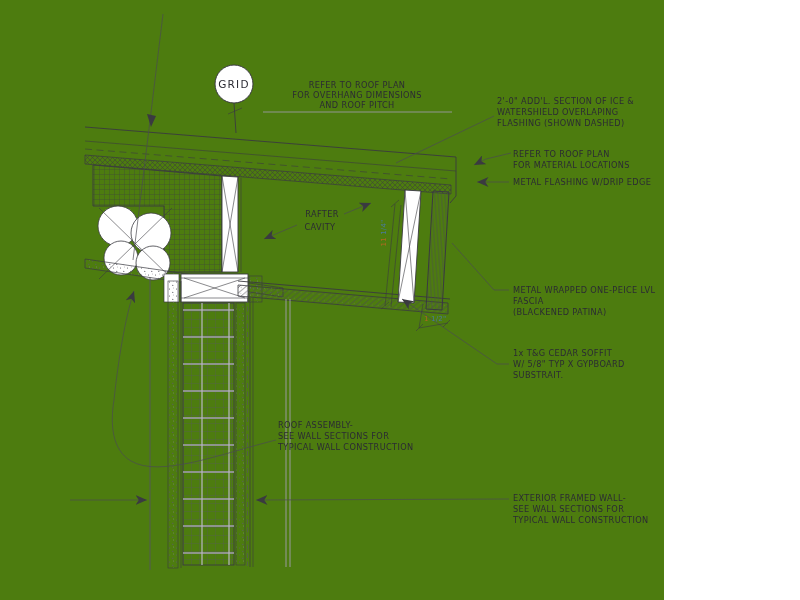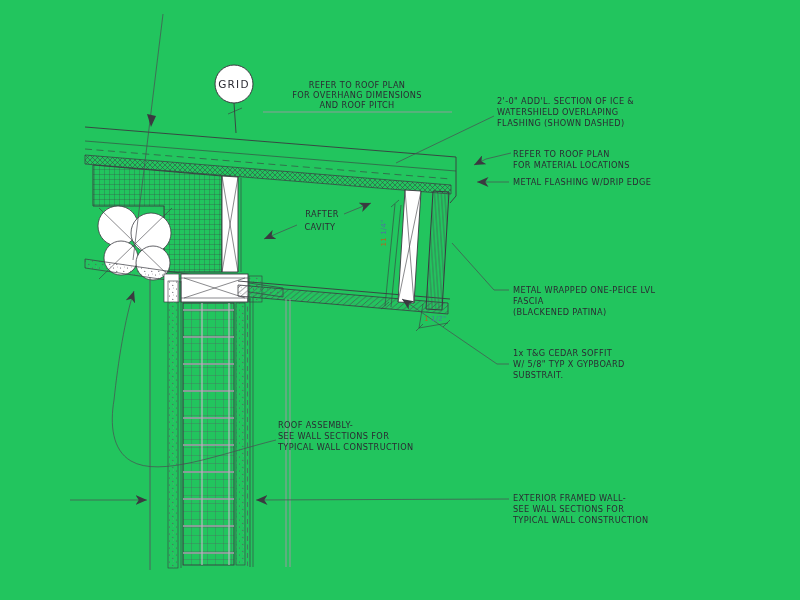--- a/index.html
+++ b/index.html
@@ -1,16 +1,16 @@
 <!DOCTYPE html>
 <html><head>
 <meta charset="utf-8">
 <style>
   html,body{margin:0;padding:0;background:#ffffff;}
-  .stage{position:relative;width:800px;height:600px;background:#22c55e;overflow:hidden;
+  .stage{position:relative;width:664px;height:600px;background:#4d7c0f;overflow:hidden;
          font-family:"DejaVu Sans",sans-serif;}
   svg text{font-family:"DejaVu Sans",sans-serif;font-size:8.2px;letter-spacing:.35px;
            fill:#2b2b33;}
   svg .gridlbl{font-size:10.5px;letter-spacing:1.2px;}
   svg .dimtext{font-size:7px;letter-spacing:.2px;}
   .ln{stroke:#3a3a40;stroke-width:.9;fill:none;}
   .lnthin{stroke:#3a3a40;stroke-width:.6;fill:none;}
   .lngray{stroke:#9a9aa0;stroke-width:.9;fill:none;}
   .lead{stroke:#4a4a52;stroke-width:.7;fill:none;}
 </style>

